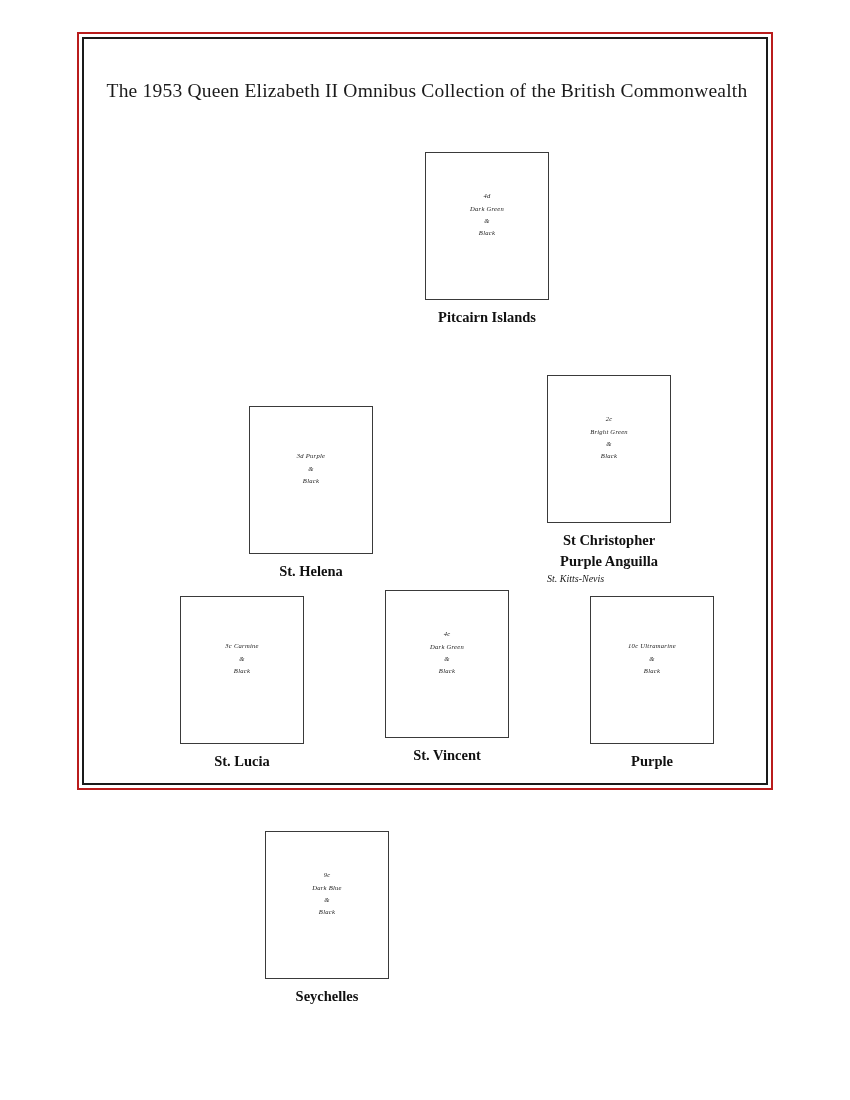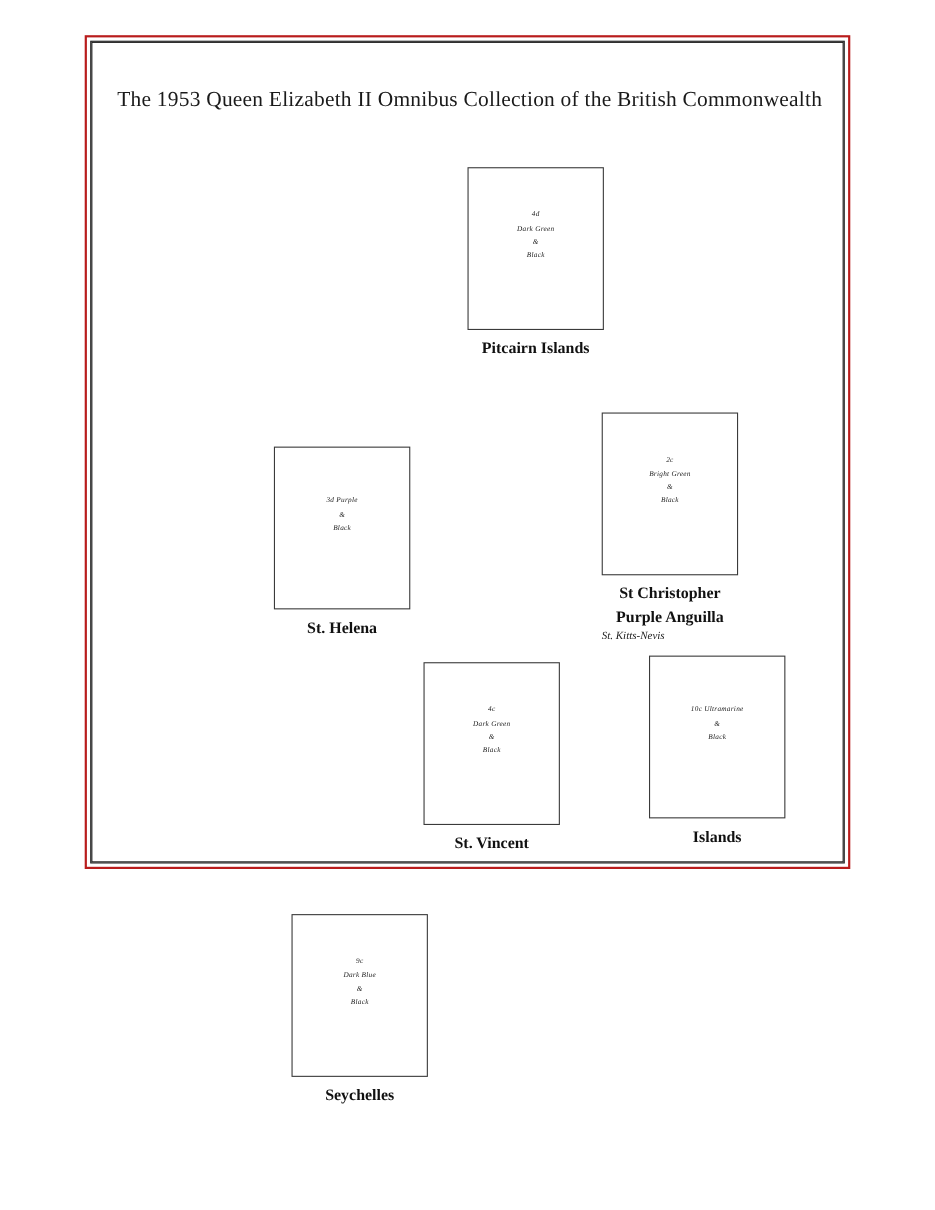--- a/index.html
+++ b/index.html
@@ -106,21 +106,21 @@
     margin-top: 1px;
     color: #1a1a1a;
     white-space: nowrap;
   }
 
   
   #entry-pitcairn-islands      { left: 306px; top: 118px; padding-left: 40px; }
   #entry-st-helena             { left: 170px; top: 341px; margin-top: 31px; }
   #entry-st-christopher        { left: 447px; top: 341px; margin-left: 21px; }
   #entry-st-lucia              { left: 101px; top: 562px; }
-  #entry-st-vincent            { left: 306px; top: 568px; }
+  #entry-st-vincent            { left: 306px; top: 556px; }
   #entry-sarawak               { left: 511px; top: 562px; }
   #entry-seychelles            { left: 186px; top: 797px; }
   #entry-sierra-leone          { left: 447px; top: 797px; }
 </style>
 </head>
 <body>
 
 <div id="page-frame">
   <div id="frame-line-2"></div>
   <div id="frame-line-3"></div>
@@ -159,20 +159,30 @@
         <div>Black</div>
       </div>
     </div>
     <div class="stamp-label">
       <div>St Christopher</div>
       <div>Purple Anguilla</div>
     </div>
     <div class="stamp-sublabel">St. Kitts-Nevis</div>
   </div>
 
+  <div class="stamp-entry" id="entry-st-lucia">
+    <div class="stamp-box">
+      <div class="stamp-desc">
+        <div>3c Carmine</div>
+        <div>&amp;</div>
+        <div>Black</div>
+      </div>
+    </div>
+    <div class="stamp-label">St. Lucia</div>
+  </div>
 
   <div class="stamp-entry" id="entry-st-vincent">
     <div class="stamp-box">
       <div class="stamp-desc">
         <div>4c</div>
         <div>Dark Green</div>
         <div>&amp;</div>
         <div>Black</div>
       </div>
     </div>
@@ -180,21 +190,21 @@
   </div>
 
   <div class="stamp-entry" id="entry-sarawak">
     <div class="stamp-box">
       <div class="stamp-desc">
         <div>10c Ultramarine</div>
         <div>&amp;</div>
         <div>Black</div>
       </div>
     </div>
-    <div class="stamp-label">Islands</div>
+    <div class="stamp-label">Purple</div>
   </div>
 
   <div class="stamp-entry" id="entry-seychelles">
     <div class="stamp-box">
       <div class="stamp-desc">
         <div>9c</div>
         <div>Dark Blue</div>
         <div>&amp;</div>
         <div>Black</div>
       </div>

